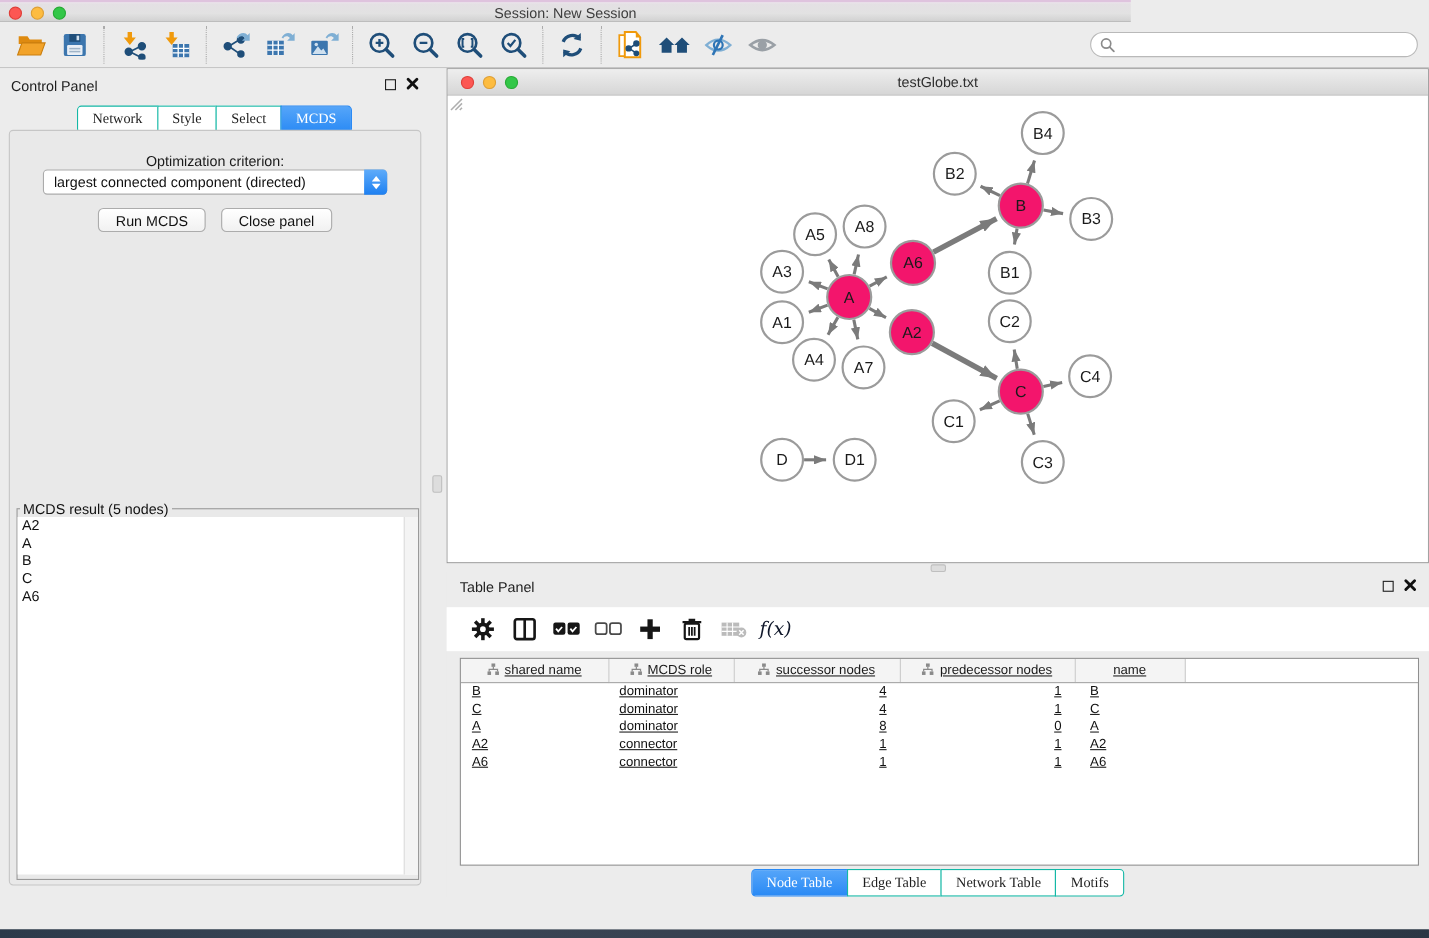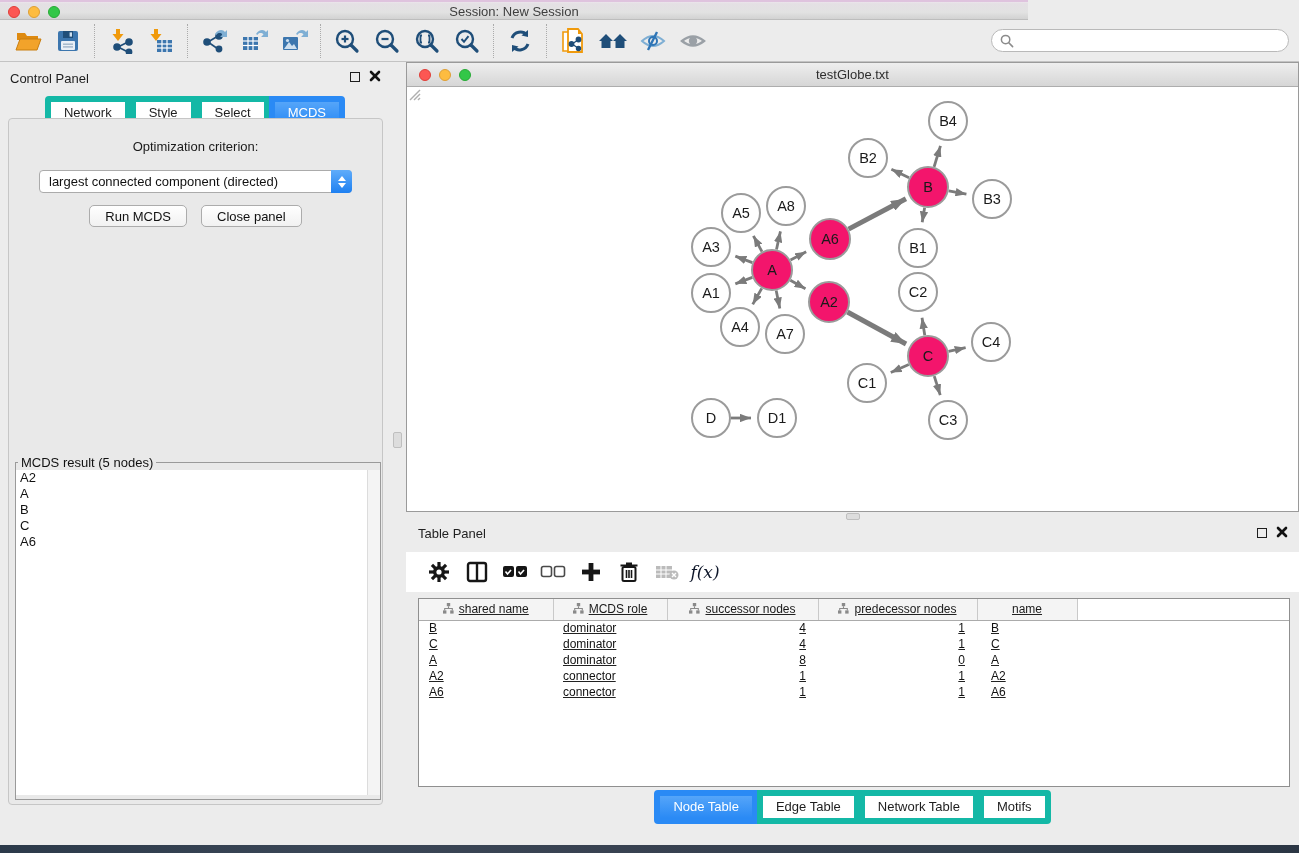--- a/index.html
+++ b/index.html
@@ -28,28 +28,28 @@
   .tb-search input { border:none; outline:none; flex:1; font-size:13px; margin-left:6px; background:transparent; font-family:"Liberation Sans", sans-serif;}
 
   
   .control-panel { position:absolute; left:0; top:62px; width:390px; height:754px; background:#ECECEC; }
   .panel-head { position:absolute; left:0; top:0; width:100%; height:30px; }
   .panel-head .ph-title { position:absolute; left:10px; top:9px; font-size:13px; color:#1E1E1E; }
   .float-btn, .close-btn { position:absolute; top:8px; width:14px; height:14px; background:none; border:none; cursor:pointer; padding:0; }
   .cp-float { right:28px; } .cp-close { right:8px; }
   .float-glyph { display:block; width:10px; height:10px; border:1.8px solid #1E1E1E; margin:1px auto; }
   .cp-tabs { position:absolute; left:0; top:34px; width:100%; display:flex; justify-content:center; }
-  .seg-tab { padding:3px 13px 4px; background:#fff; border:6px solid #14b8a6; font-size:13px; color:#1E1E1E; cursor:pointer; margin-left:-1px; }
+  .seg-tab { padding:3px 13px 4px; background:#fff; border:1px solid #14b8a6; font-size:13px; color:#1E1E1E; cursor:pointer; margin-left:-1px;font-family:Liberation Serif, serif; }
   .seg-tab:first-child { border-radius:4px 0 0 4px; margin-left:0; }
   .seg-tab:last-child { border-radius:0 4px 4px 0; }
   .seg-tab.active { background:linear-gradient(#55A5F9,#2A8AF5); border-color:#2A8AF5; color:#fff; }
   .cp-content { position:absolute; left:8px; right:7px; top:56px; bottom:11px;
     background:#E9E9E9; border:1px solid #C6C6C6; border-radius:4px; }
   .opt-label { margin-top:20px; text-align:center; font-size:13px; color:#1A1A1A; }
-  .select-box { width:313px; height:23px; margin:16px auto 0; background:#fff; border:1px solid #ABABAB; border-radius:4px;
+  .select-box { width:313px; height:23px; margin:0 auto 0; background:#fff; border:1px solid #ABABAB; border-radius:4px;
     display:flex; align-items:center; position:relative; cursor:pointer; }
   .select-box .sel-text { flex:1; padding-left:9px; font-size:13px; color:#111; white-space:nowrap; overflow:hidden; }
   .stepper { width:21px; height:23px; margin-right:-1px; border-radius:0 4px 4px 0; background:linear-gradient(#5FACFA,#1E80F1);
     display:flex; flex-direction:column; align-items:center; justify-content:center; gap:2px; }
   .stepper .tri-up { width:0; height:0; border-left:4px solid transparent; border-right:4px solid transparent; border-bottom:5px solid #fff; }
   .stepper .tri-down { width:0; height:0; border-left:4px solid transparent; border-right:4px solid transparent; border-top:5px solid #fff; }
   .cp-buttons { margin-top:12px; display:flex; justify-content:center; gap:14px; }
   .mac-btn { height:22px; padding:0 15px; font-size:13px; color:#111; background:linear-gradient(#FFFFFF,#F1F1F1);
     border:1px solid #ACACAC; border-radius:5px; cursor:pointer; font-family:"Liberation Sans", sans-serif; }
   .result-fieldset { position:absolute; left:6px; right:1px; top:336px; bottom:4px;

